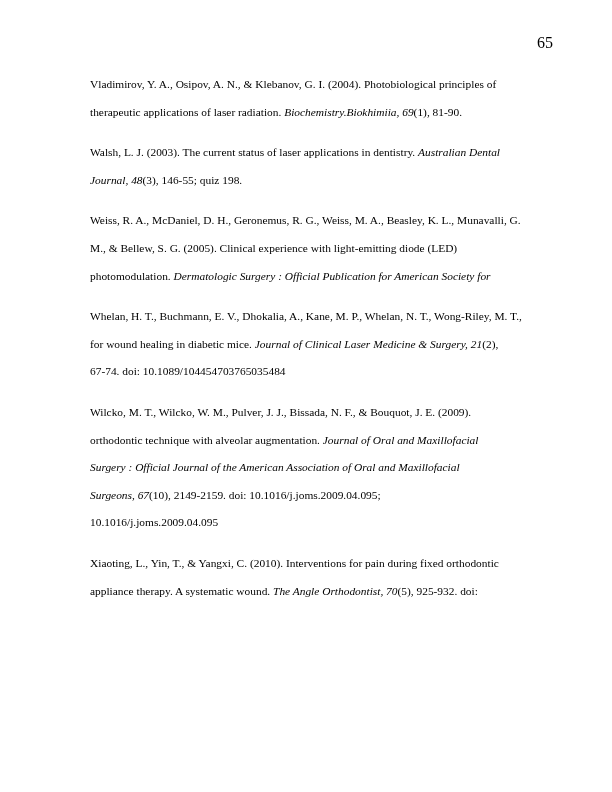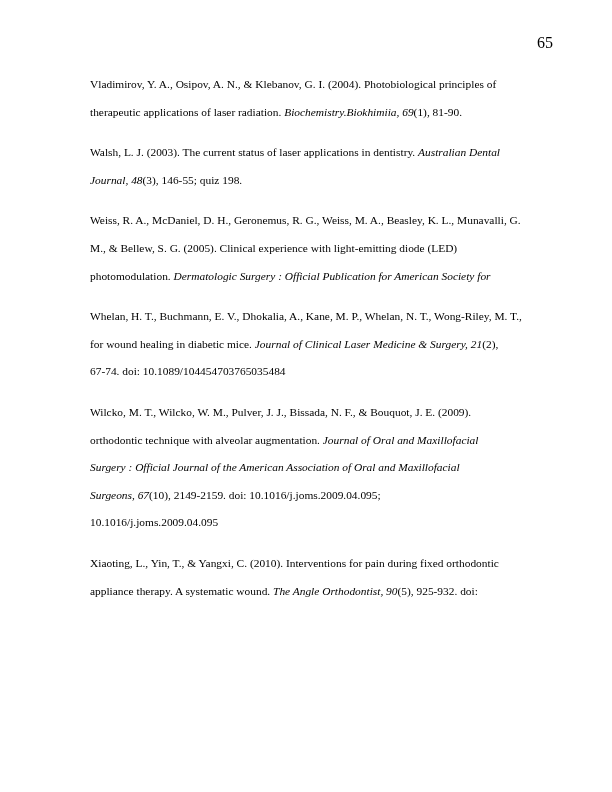--- a/index.html
+++ b/index.html
@@ -36,15 +36,15 @@
     </p>
     <p class="ref">
       <span class="line"><span>Wilcko, M. T., Wilcko, W. M., Pulver, J. J., Bissada, N. F., &amp; Bouquot, J. E. (2009).</span></span>
       <span class="line"><span>orthodontic technique with alveolar augmentation. </span><i>Journal of Oral and Maxillofacial</i></span>
       <span class="line"><i>Surgery : Official Journal of the American Association of Oral and Maxillofacial</i></span>
       <span class="line"><i>Surgeons, 67</i><span>(10), 2149-2159. doi: 10.1016/j.joms.2009.04.095;</span></span>
       <span class="line"><span>10.1016/j.joms.2009.04.095</span></span>
     </p>
     <p class="ref">
       <span class="line"><span>Xiaoting, L., Yin, T., &amp; Yangxi, C. (2010). Interventions for pain during fixed orthodontic</span></span>
-      <span class="line"><span>appliance therapy. A systematic wound. </span><i>The Angle Orthodontist, 90</i><span>(5), 925-932. doi:</span></span>
+      <span class="line"><span>appliance therapy. A systematic wound. </span><i>The Angle Orthodontist, 70</i><span>(5), 925-932. doi:</span></span>
     </p>
   </div>
 
 </body></html>

